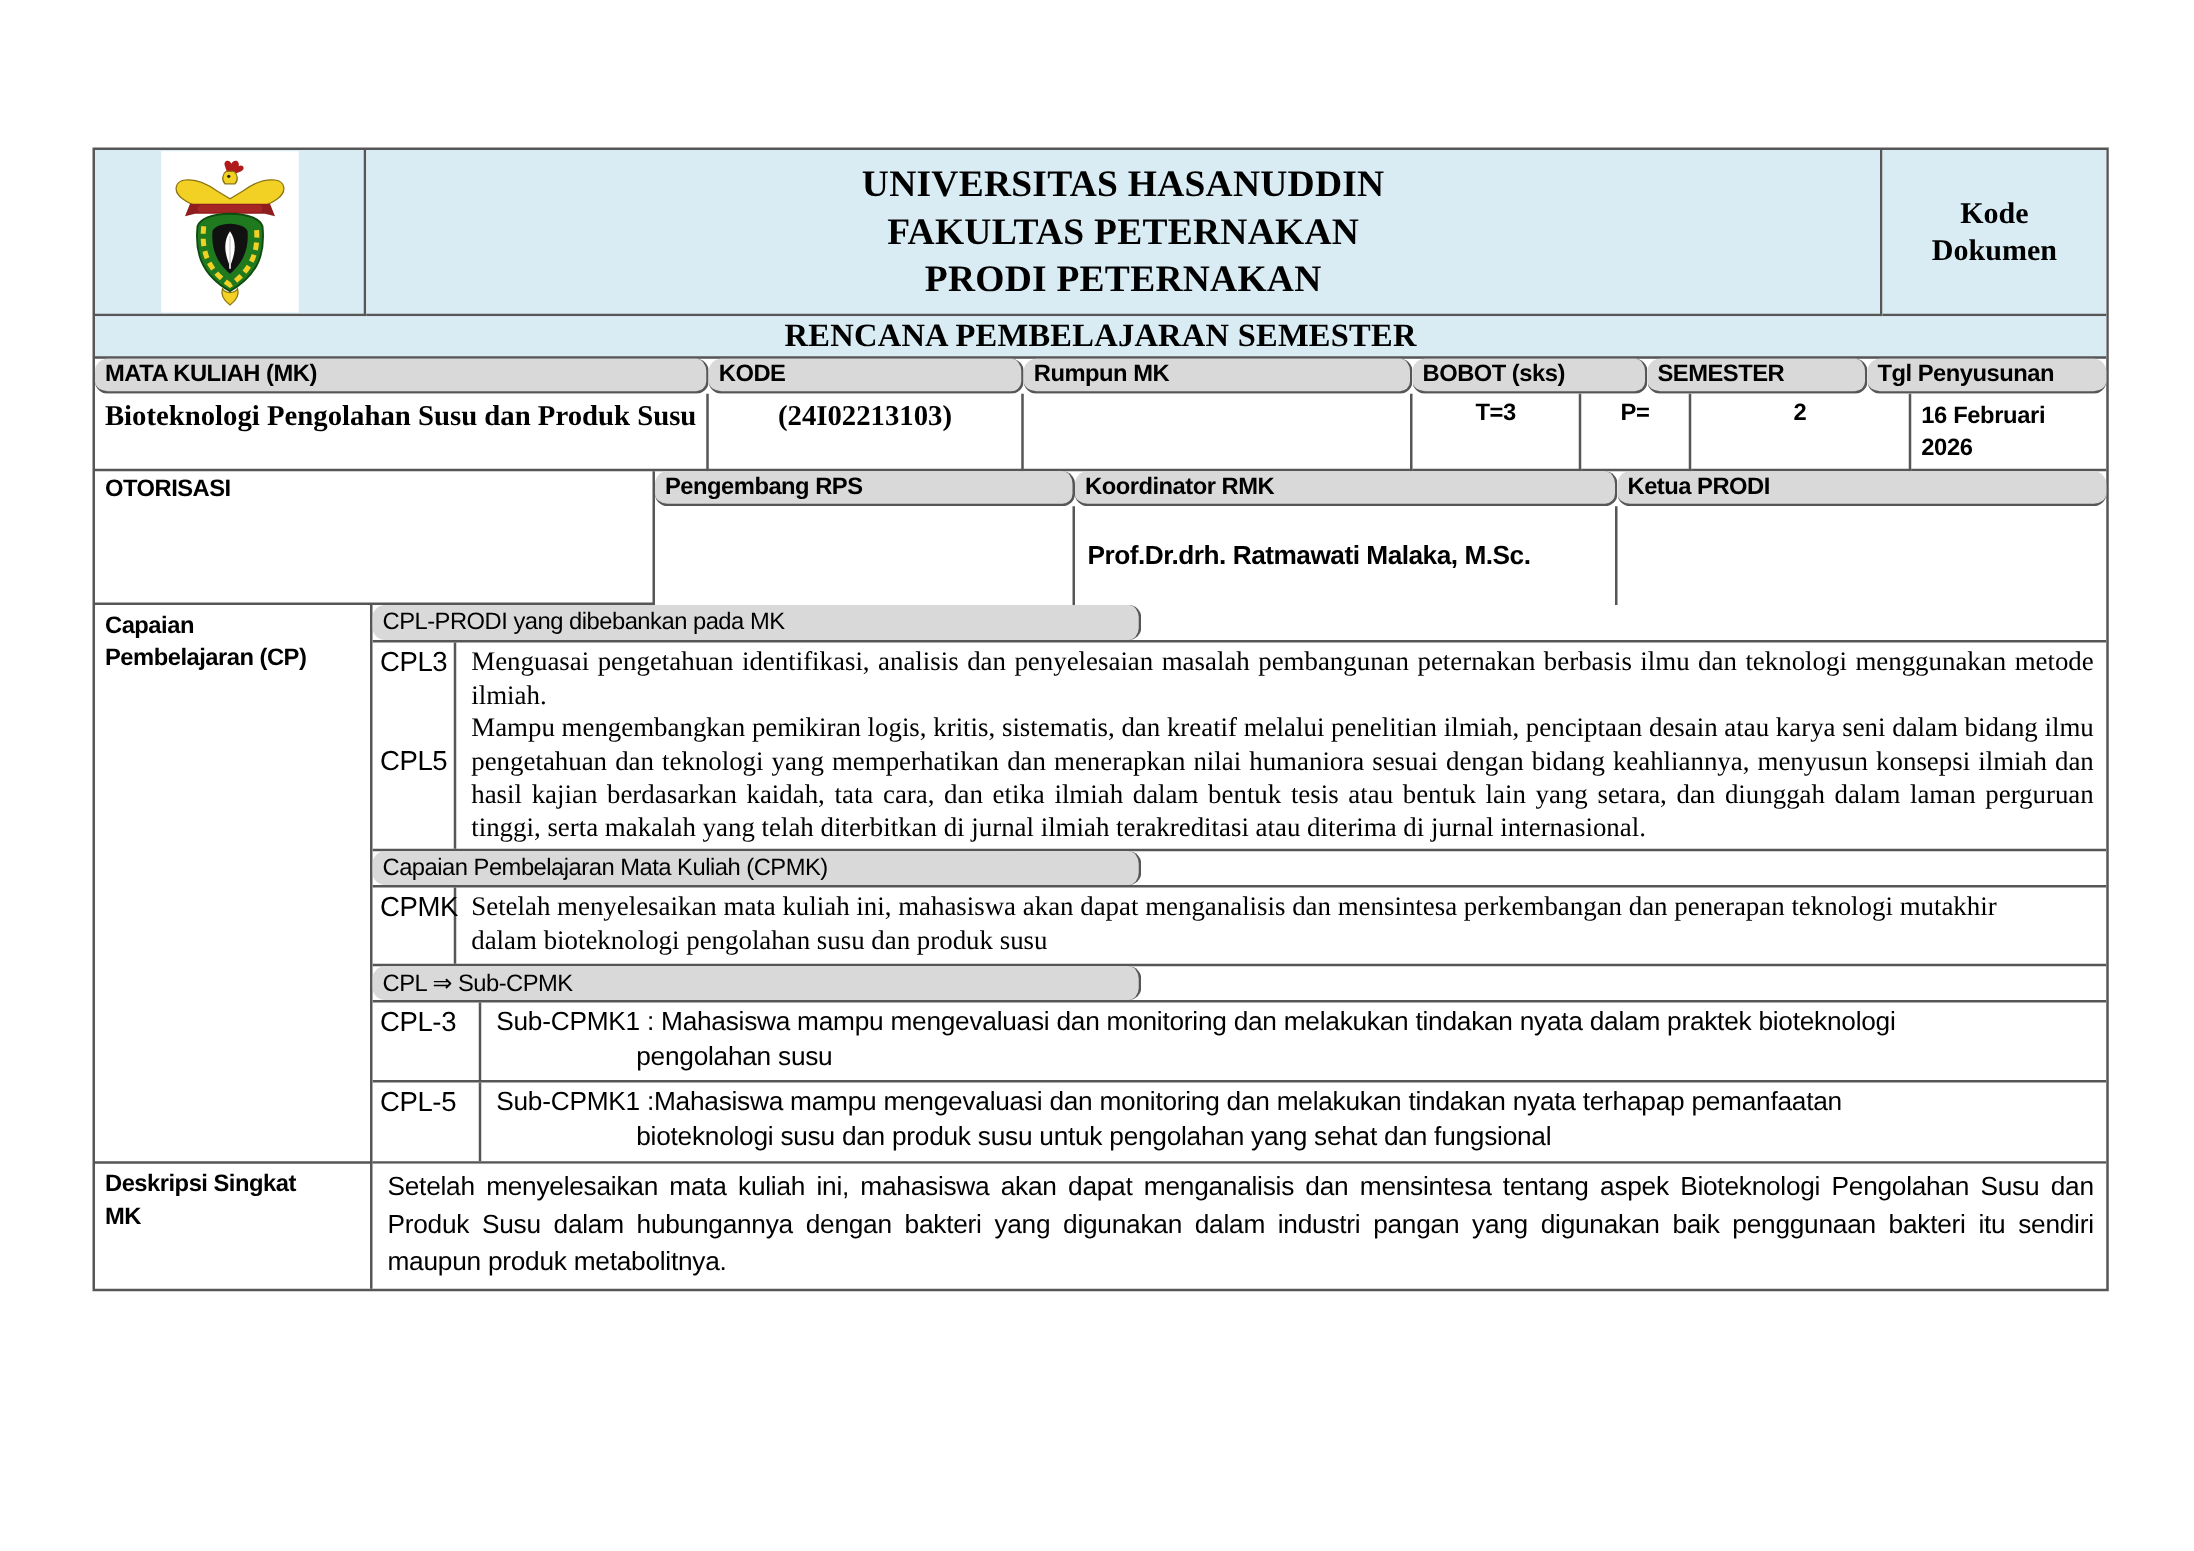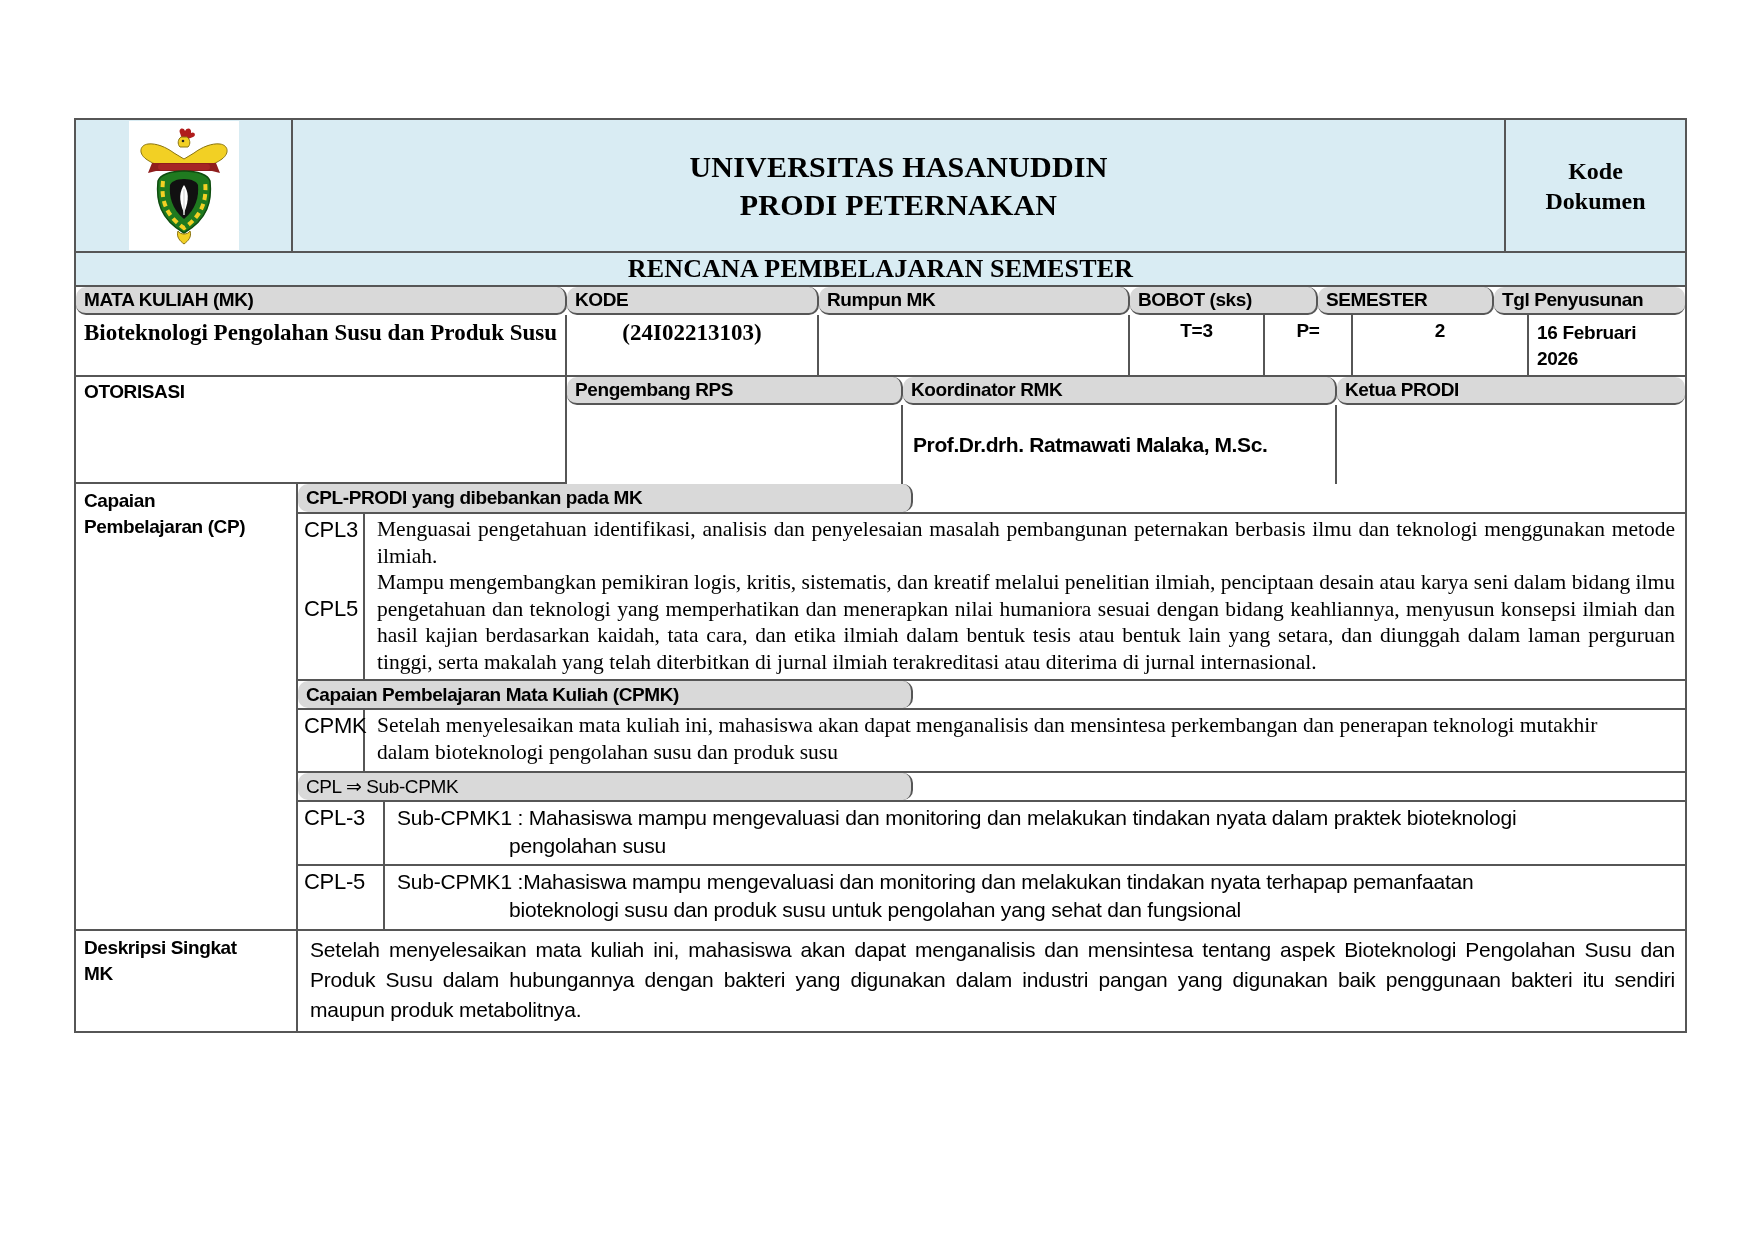--- a/index.html
+++ b/index.html
@@ -45,35 +45,35 @@
   .w1{width:491px;}.w2{width:252px;}.w3{width:311px;}.w4{width:188px;}
   .w4a{width:135px;}.w4b{width:88px;}.w5{width:176px;}
   .course-name{font-size:23px;line-height:30px;align-items:flex-start;padding-top:3px;}
   .course-kode{font-size:23px;align-items:flex-start;padding-top:5px;}
   .val{font-weight:bold;font-size:19px;letter-spacing:-0.3px;}
   .top{align-items:flex-start;padding-top:5px;}
   .tgl-val{padding:5px 8px;line-height:26px;}
 
   
   .r-otor{height:107px;}
-  .otor-label{width:491px;align-items:flex-start;padding-top:4px;}
+  .otor-label{width:448px;align-items:flex-start;padding-top:4px;}
   .sigcol{display:flex;flex-direction:column;}
   .sig1{width:336px;}.sig2{width:434px;}.sig3{flex:1;}
   .sighead{height:28px;}
   .sigbody{flex:1;display:flex;align-items:center;padding:3px 10px;}
   .prof{font-weight:bold;font-size:21px;letter-spacing:-0.4px;}
 
   
   .cap-label{width:222px;align-items:flex-start;padding-top:4px;}
   .cap-label .inner,.desk-label .inner{width:185px;line-height:26px;}
   .cap-right{flex:1;display:flex;flex-direction:column;}
   .subhdr{height:28px;display:flex;border-bottom:2px solid var(--bd);}
   .subhdr .g{width:615px;box-sizing:border-box;border-right:2px solid var(--bd);display:flex;align-items:center;font-size:19px;letter-spacing:-0.4px;padding:2px 8px;}
   .subhdr .rest{flex:1;}
-  .bold{font-weight:bold;}
+  .bold{font-weight:normal;}
   .subrow{display:flex;border-bottom:2px solid var(--bd);}
   .codecol{width:67px;box-sizing:border-box;border-right:2px solid var(--bd);font-size:22px;letter-spacing:-0.3px;padding:3px 6px;}
   .codecol.wide{width:87px;}
   .textcol{flex:1;padding:2px 10px 4px 12px;}
   .serif-body{font-family:"Liberation Serif","DejaVu Serif",serif;font-size:21.5px;line-height:26.5px;text-align:justify;}
   .serif-body.noj{text-align:left;max-width:1265px;}
   .codecol .code2{margin-top:53px;}
   .minh{min-height:53px;}
   .sans-body{font-size:21px;line-height:28px;letter-spacing:-0.2px;}
   .indent{display:block;padding-left:112px;}
@@ -108,20 +108,21 @@
           <path d="M48 52 C40 52 35 55 34 58 C33 70 36 82 48 92 C60 82 63 70 62 58 C61 55 56 52 48 52 Z" fill="#111"></path>
           <path d="M48 58 C44 64 42 72 48 86 C54 72 52 64 48 58 Z" fill="#fff"></path>
           <path d="M48 62 L48 88" stroke="#ddd" stroke-width="1.5"></path>
 
           <path d="M42 104 C40 110 44 114 48 117 C52 114 56 110 54 104 C52 108 44 108 42 104 Z" fill="#f2d024" stroke="#8a7410" stroke-width="1"></path>
         </svg>
       </div>
     </div>
     <div class="c blue uni-cell center">
       <div class="serif-b uni-title">UNIVERSITAS HASANUDDIN</div>
+      <div class="serif-b uni-title">FAKULTAS PETERNAKAN</div>
       <div class="serif-b uni-title">PRODI PETERNAKAN</div>
     </div>
     <div class="c nr blue kode-cell center serif-b preline">Kode
 Dokumen</div>
   </div>
 
   <div class="row r-title">
     <div class="c nr blue center serif-b">RENCANA PEMBELAJARAN SEMESTER</div>
   </div>
 

